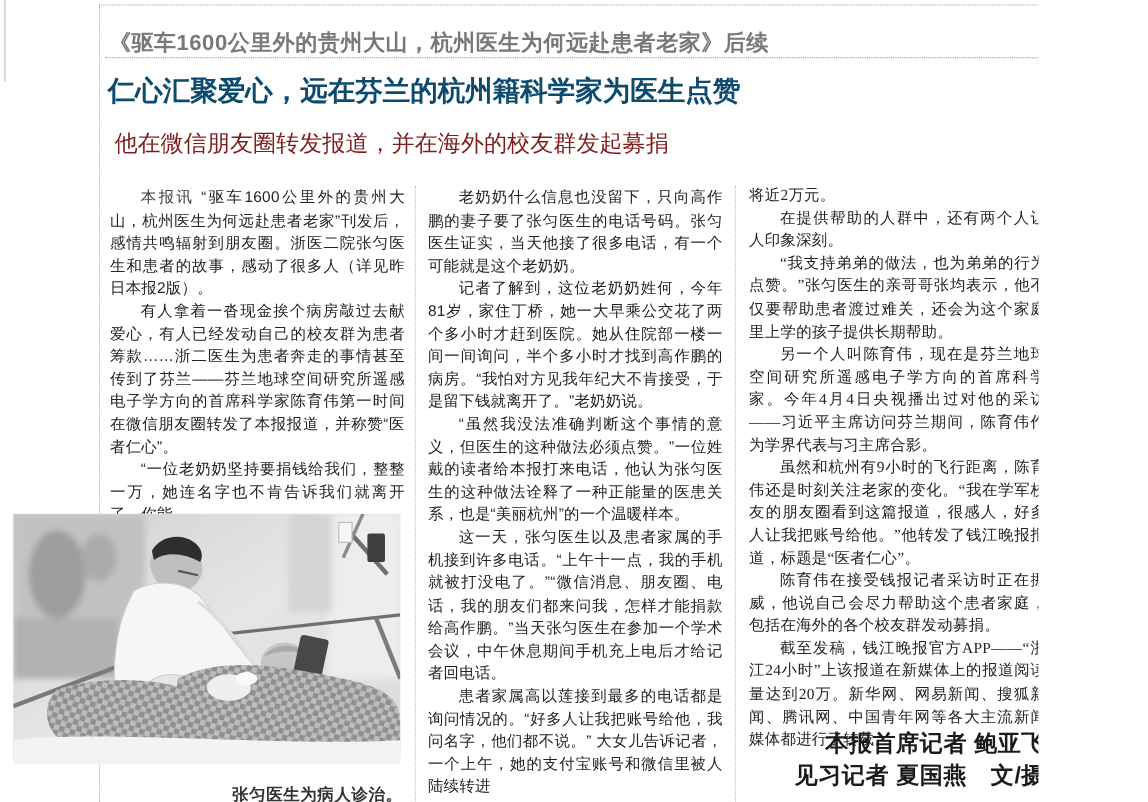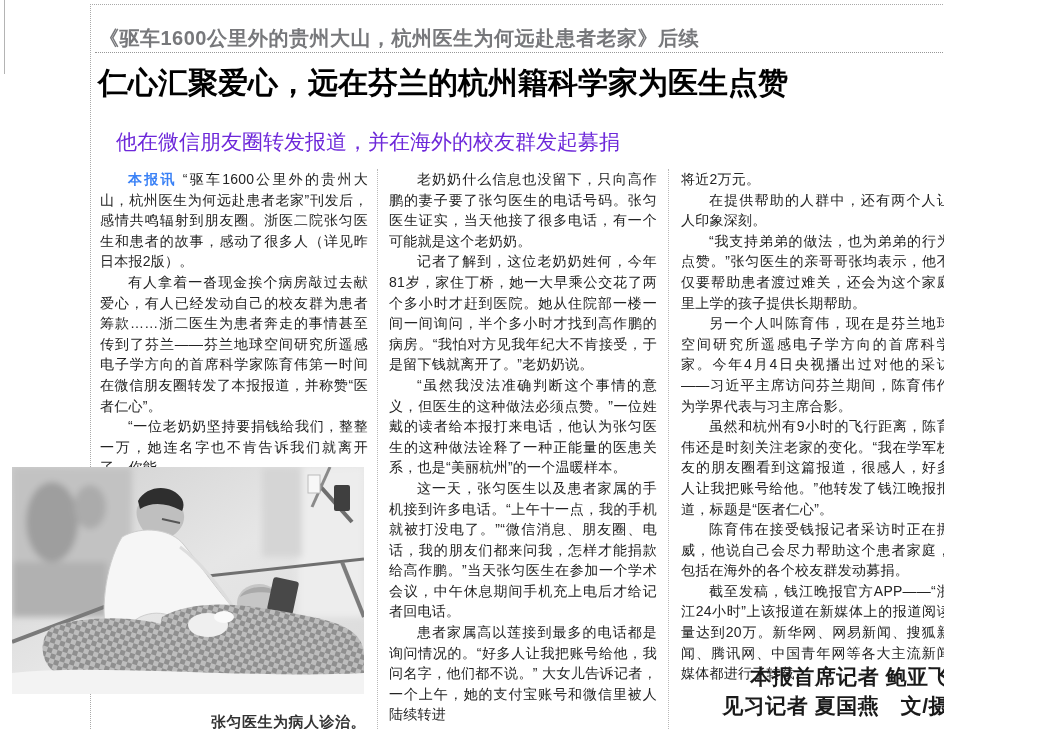--- a/index.html
+++ b/index.html
@@ -18,39 +18,39 @@
   .kicker-rule{left:95px;top:52px;width:856px;border-top:1px dotted #979797;}
   .col-sep-1{left:377px;top:169px;height:560px;border-left:1px dotted #b8b8b8;}
   .col-sep-2{left:668px;top:169px;height:560px;border-left:1px dotted #b8b8b8;}
 
   
   .kicker{
     position:absolute;left:99px;top:25px;font-size:20px;font-weight:bold;
     color:#77787b;letter-spacing:.5px;white-space:nowrap;
   }
   .headline{
-    position:absolute;left:98px;top:62px;font-size:30px;line-height:42px;
-    font-weight:800;color:#000000;letter-spacing:0;white-space:nowrap;margin:0;
+    position:absolute;left:98px;top:62px;font-size:25px;line-height:42px;
+    font-weight:800;color:#0c4a6e;letter-spacing:0;white-space:nowrap;margin:0;
   }
   .subhead{
-    position:absolute;left:100px;top:112px;font-size:21px;color:#6d28d9;
-    white-space:nowrap;margin:16px;font-weight:normal;
+    position:absolute;left:100px;top:112px;font-size:21px;color:#7f1d1d;
+    white-space:nowrap;margin:4px;font-weight:normal;
   }
 
   
   .col{
     position:absolute;top:169px;width:268px;height:560px;overflow:hidden;
     font-size:14px;line-height:20.6px;color:#232323;letter-spacing:.25px;
   }
   .col-1{left:100px;height:302px;}
   .col-2{left:389px;}
-  .col-3{left:681px;width:270px;}
+  .col-3{left:681px;width:270px;font-family:Liberation Serif, serif;}
   .para{margin:0;text-align:justify;}
   .para.indent{text-indent:2em;}
-  .para b{font-weight:bold;color:#3b82f6;}
+  .para b{font-weight:normal;color:#404040;}
 
   
   .photo{
     position:absolute;left:12px;top:467px;width:352px;height:227px;
     background:#e8e8e8;overflow:hidden;
   }
   .photo svg{display:block;}
   .photo-caption{
     position:absolute;left:12px;top:701px;width:354px;text-align:right;
     font-size:15px;font-weight:bold;color:#333;letter-spacing:.5px;margin-top:12px;

